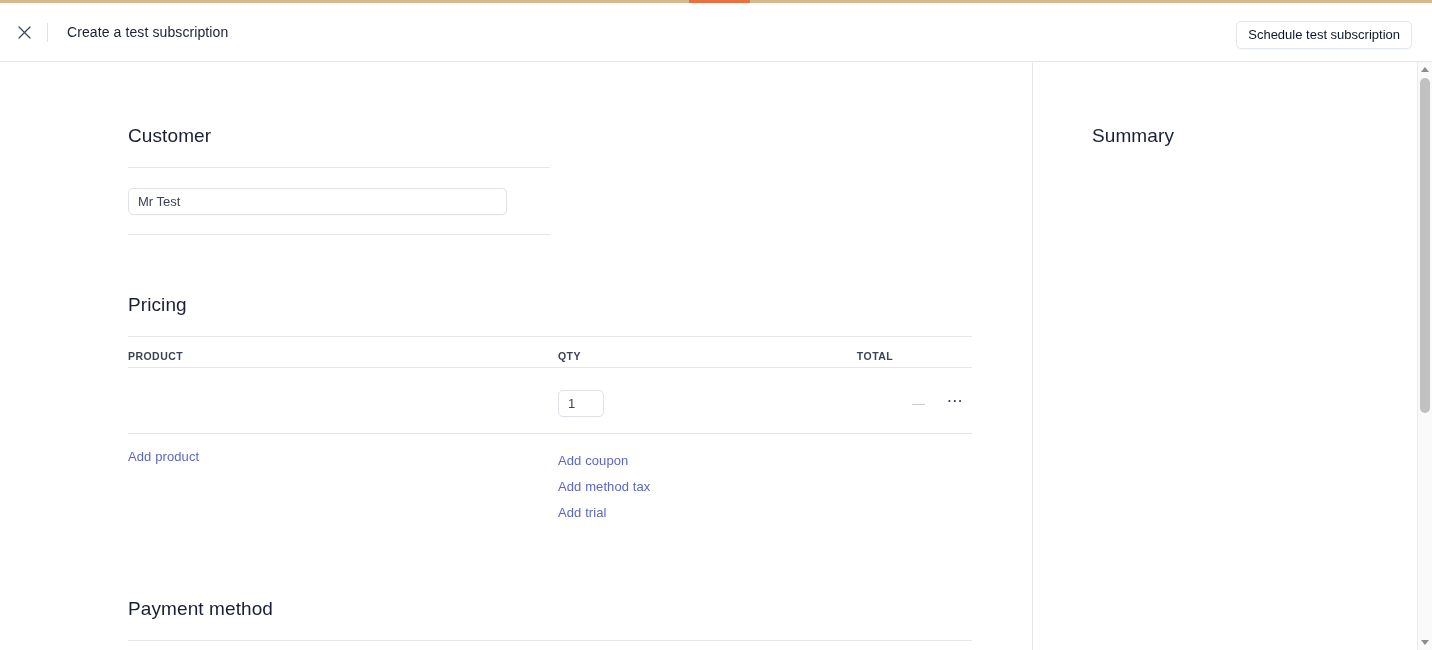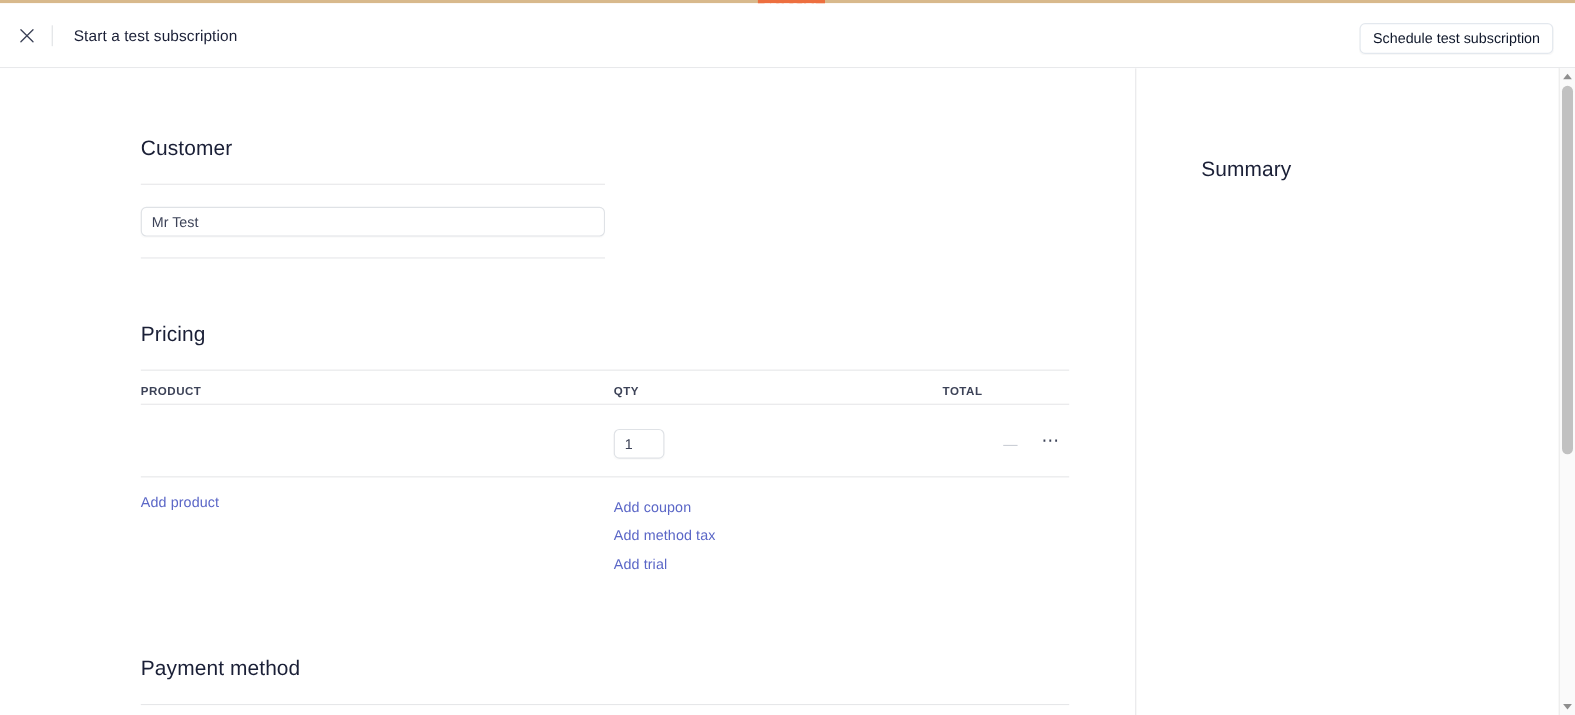--- a/index.html
+++ b/index.html
@@ -181,21 +181,21 @@
     font-size: 13px;
     color: #3c4257;
     padding: 0 9px;
     font-family: "Liberation Sans", sans-serif;
     box-shadow: 0 1px 1px rgba(0,0,0,0.02);
     outline: none;
   }
   .customer-input {
     left: 128px;
     top: 126px;
-    width: 422px;
+    width: 379px;
     height: 27px;
   }
 
   
   .pricing-title { position: absolute; left: 128px; top: 232px; }
 
   .price-rule-top { left: 128px; top: 274px; width: 844px; }
   .price-rule-mid { left: 128px; top: 305px; width: 844px; }
   .price-rule-bot { left: 128px; top: 371px; width: 844px; }
 
@@ -259,21 +259,21 @@
   .link-add-product { left: 128px; top: 387px; }
   .link-add-coupon { left: 558px; top: 391px; }
   .link-add-tax { left: 558px; top: 417px; }
   .link-add-trial { left: 558px; top: 443px; }
 
   
   .payment-title { position: absolute; left: 128px; top: 536px; }
   .pay-rule-top { left: 128px; top: 578px; width: 844px; }
 
   
-  .summary-title { position: absolute; left: 59px; top: 63px; margin-top: 19px; }
+  .summary-title { position: absolute; left: 59px; top: 63px; }
 
   
   .scrollbar {
     position: absolute;
     top: 62px;
     left: 1417px;
     width: 15px;
     height: 588px;
     background: #fafafa;
     border-left: 1px solid #ebebeb;
@@ -320,21 +320,21 @@
   <div class="header">
 
     <div class="close-btn">
       <svg width="13" height="13" viewBox="0 0 13 13" aria-hidden="true">
         <path d="M1 1 L12 12 M12 1 L1 12" stroke="#3c4257" stroke-width="1.2" fill="none" stroke-linecap="round"></path>
       </svg>
     </div>
 
     <div class="header-sep"></div>
 
-    <div class="header-title">Start a test subscription</div>
+    <div class="header-title">Create a test subscription</div>
 
     <div class="header-actions">
       <button class="btn btn-secondary">Schedule test subscription</button>
     </div>
   </div>
 
   <div class="body-area">
 
     <div class="col-divider"></div>
 

